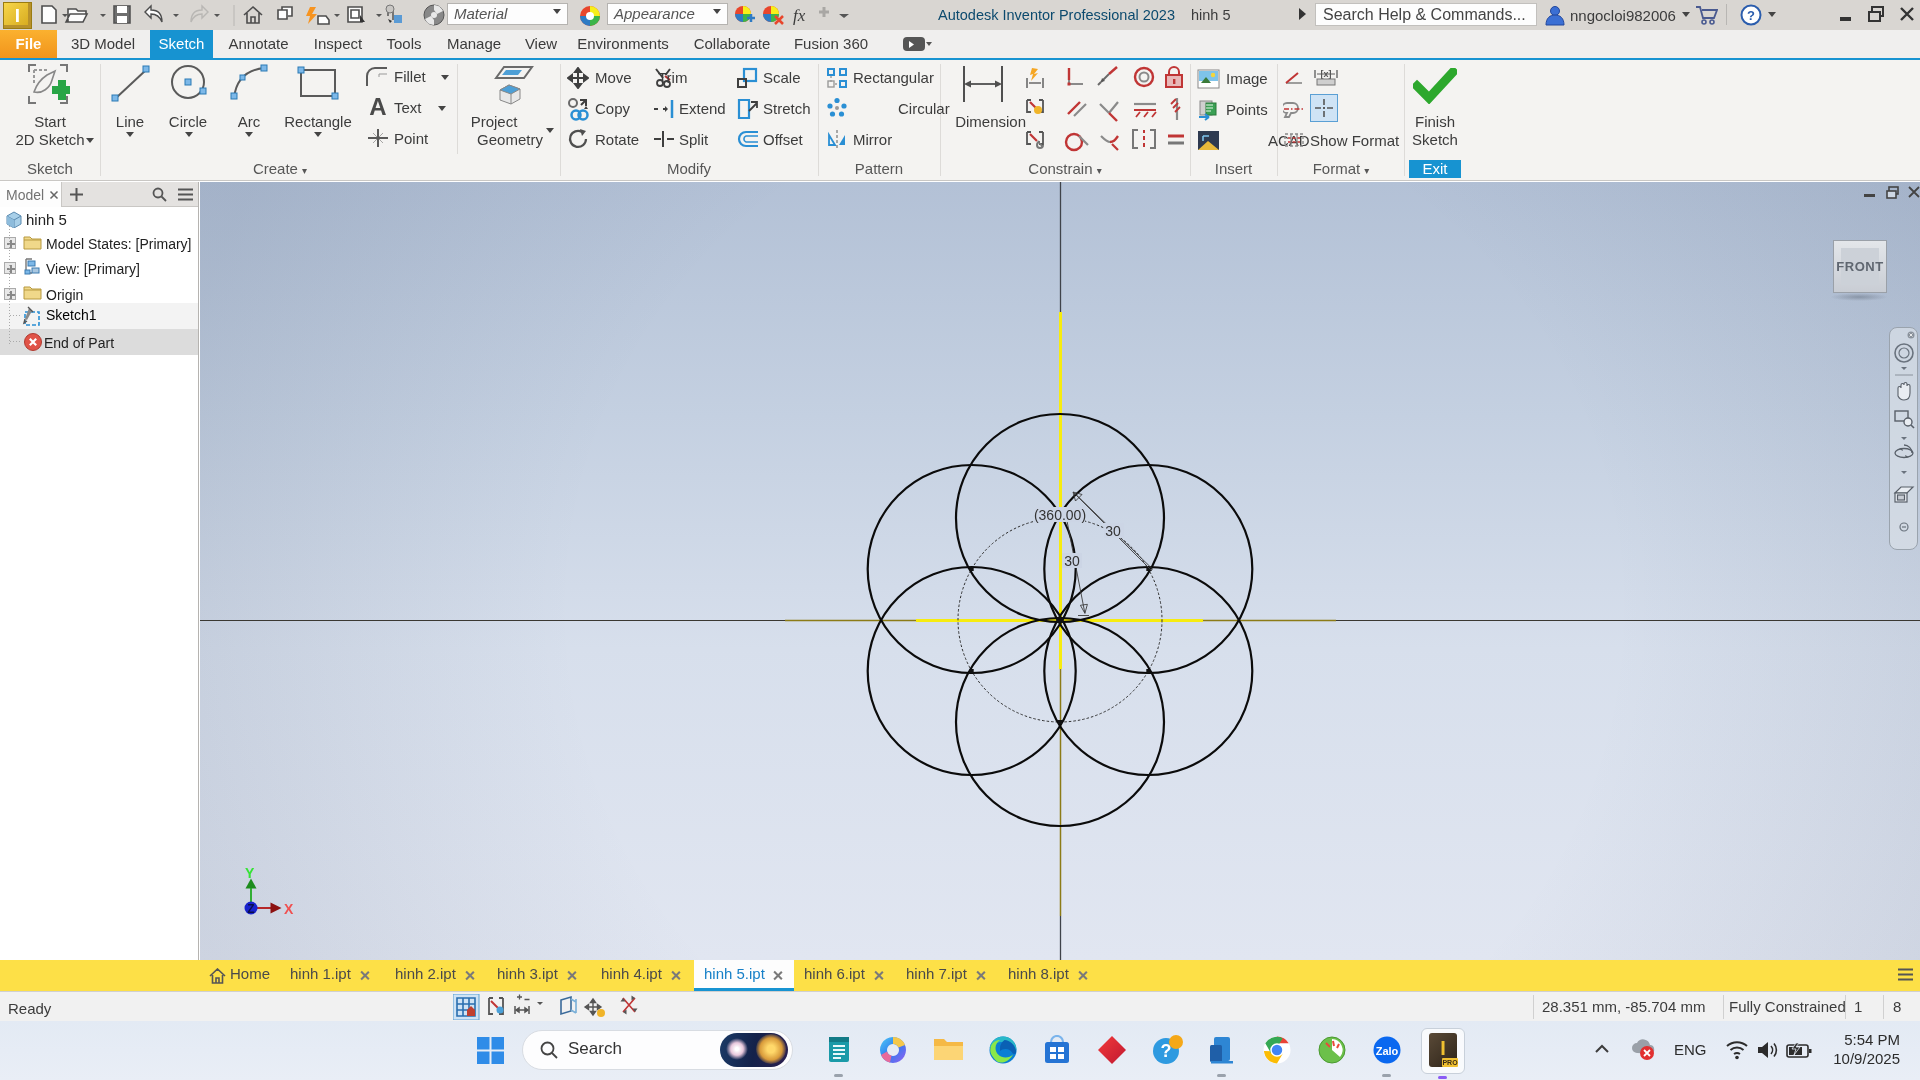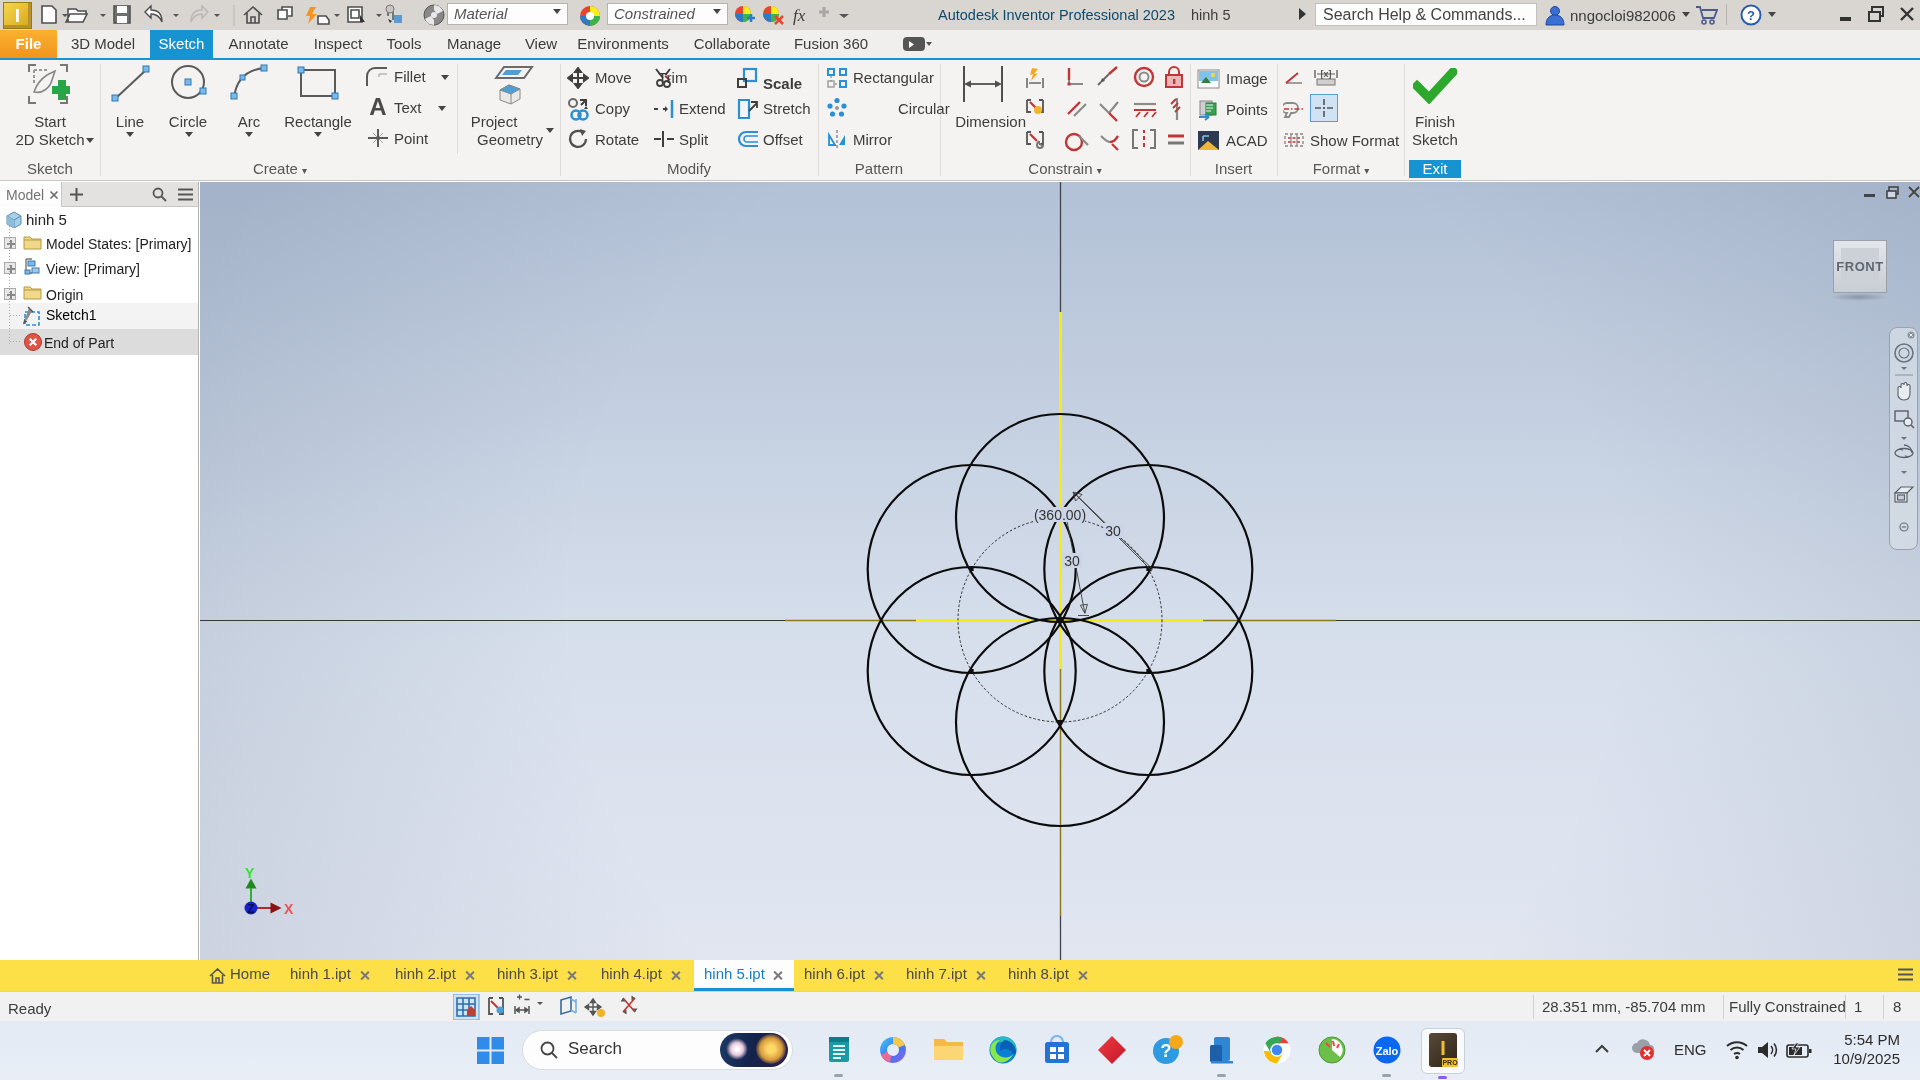--- a/index.html
+++ b/index.html
@@ -81,21 +81,21 @@
 
   <div class="abs" style="left:447px;top:3px;width:121px;height:22px;background:#fdfdfd;border:1px solid #b5b3b0;font-style:italic;color:#555;font-size:15px;line-height:20px;padding-left:6px;">Material</div>
   <div class="abs" style="left:553px;top:9px;width:0;height:0;border-left:4px solid transparent;border-right:4px solid transparent;border-top:5px solid #444;"></div>
   <svg class="abs" style="left:578px;top:4px;" width="24" height="24" viewBox="0 0 24 24">
       <circle cx="12" cy="12" r="10" fill="#e8462c"></circle>
       <path d="M12 2 a10 10 0 0 1 10 10 l-10 0 z" fill="#f7ef1a"></path>
       <path d="M22 12 a10 10 0 0 1 -10 10 l0 -10 z" fill="#3bb54a"></path>
       <path d="M12 22 a10 10 0 0 1 -10 -10 l10 0 z" fill="#2e7bc4"></path>
       <circle cx="12" cy="12" r="4" fill="#fff"></circle>
     </svg>
-  <div class="abs" style="left:607px;top:3px;width:121px;height:22px;background:#fdfdfd;border:1px solid #b5b3b0;font-style:italic;color:#555;font-size:15px;line-height:20px;padding-left:6px;">Constrained</div>
+  <div class="abs" style="left:607px;top:3px;width:121px;height:22px;background:#fdfdfd;border:1px solid #b5b3b0;font-style:italic;color:#555;font-size:15px;line-height:20px;padding-left:6px;">Appearance</div>
   <div class="abs" style="left:713px;top:9px;width:0;height:0;border-left:4px solid transparent;border-right:4px solid transparent;border-top:5px solid #444;"></div>
   <svg class="abs" style="left:733px;top:4px;" width="120" height="24" viewBox="0 0 120 24">
     <circle cx="10" cy="10" r="8" fill="#e8462c"></circle>
       <path d="M10 2 a8 8 0 0 1 8 8 l-8 0 z" fill="#f7ef1a"></path>
       <path d="M18 10 a8 8 0 0 1 -8 8 l0 -8 z" fill="#3bb54a"></path>
       <path d="M10 18 a8 8 0 0 1 -8 -8 l8 0 z" fill="#2e7bc4"></path>
     <path d="M14 14 h8 m-4 -4 v8" stroke="#2e7bc4" stroke-width="2.5"></path>
     <circle cx="38" cy="10" r="8" fill="#e8462c"></circle>
       <path d="M38 2 a8 8 0 0 1 8 8 l-8 0 z" fill="#f7ef1a"></path>
       <path d="M46 10 a8 8 0 0 1 -8 8 l0 -8 z" fill="#3bb54a"></path>
@@ -279,21 +279,21 @@
   <svg class="abs" style="left:652px;top:68px;" width="24" height="22" viewBox="0 0 24 22">
       <path d="M2 11 h7 M15 11 h7" stroke="#3f3f3f" stroke-width="2"></path>
       <path d="M11 3 v16" stroke="#3f3f3f" stroke-width="2"></path>
     </svg>
   <div class="abs ribtext" style="left:679px;top:71px;">Split</div>
 
   <svg class="abs" style="left:736px;top:7px;" width="22" height="22" viewBox="0 0 22 22">
       <rect x="8" y="2" width="12" height="12" fill="none" stroke="#2a8fd4" stroke-width="2.2"></rect>
       <rect x="2" y="12" width="8" height="8" fill="none" stroke="#3f3f3f" stroke-width="2"></rect>
     </svg>
-  <div class="abs ribtext" style="left:763px;top:15px;font-weight:bold;">Scale</div>
+  <div class="abs ribtext" style="left:763px;top:9px;">Scale</div>
   <svg class="abs" style="left:736px;top:37px;" width="24" height="24" viewBox="0 0 24 24">
       <path d="M3 3 h10 v18 h-10 z" fill="none" stroke="#2a8fd4" stroke-width="2.2"></path>
       <path d="M13 14 l8 -8 m0 5 v-6 h-6" stroke="#3f3f3f" stroke-width="1.8" fill="none"></path>
     </svg>
   <div class="abs ribtext" style="left:763px;top:40px;">Stretch</div>
   <svg class="abs" style="left:736px;top:68px;" width="24" height="22" viewBox="0 0 24 22">
       <path d="M22 4 h-12 a7 7 0 0 0 0 14 h12" fill="none" stroke="#2a8fd4" stroke-width="2.2"></path>
       <path d="M22 8 h-12 a3.2 3.2 0 0 0 0 6 h12" fill="none" stroke="#2a8fd4" stroke-width="1.6"></path>
     </svg>
   <div class="abs ribtext" style="left:763px;top:71px;">Offset</div>
@@ -403,21 +403,21 @@
       <rect x="9" y="4" width="10" height="12" fill="#3aa054" stroke="#2a7a3a"></rect>
       <path d="M9 6 h7 M9 9 h7 M9 12 h5" stroke="#e8f5e8" stroke-width="1.2"></path>
       <path d="M2 18 h10 m0 0 l-4 -3 m4 3 l-4 3" stroke="#2a8fd4" stroke-width="2" fill="none"></path>
     </svg>
   <div class="abs ribtext" style="left:1226px;top:41px;">Points</div>
   <svg class="abs" style="left:1197px;top:70px;" width="23" height="21" viewBox="0 0 23 21">
       <rect x="1" y="1" width="21" height="19" fill="#2e3a50"></rect>
       <path d="M1 20 l10 -9 11 9 z" fill="#e8b93a"></path>
       <path d="M6 6 h6 M6 6 v5" stroke="#7ec3ea" stroke-width="1.6"></path>
     </svg>
-  <div class="abs ribtext" style="left:1226px;top:72px;">ACAD</div>
+  <div class="abs ribtext" style="left:1268px;top:72px;">ACAD</div>
 
   <svg class="abs" style="left:1284px;top:11px;" width="20" height="14" viewBox="0 0 20 14">
       <path d="M2 12 h16" stroke="#888" stroke-width="1.6"></path>
       <path d="M2 12 L14 2" stroke="#c03535" stroke-width="2"></path>
     </svg>
   <svg class="abs" style="left:1313px;top:8px;" width="26" height="19" viewBox="0 0 26 19">
       <path d="M2 2 v8 m22 -8 v8" stroke="#777" stroke-width="1.6"></path>
       <path d="M4 6 h18" stroke="#777" stroke-width="1.2"></path>
       <text x="13" y="9" font-size="9" fill="#555" text-anchor="middle" font-weight="bold">[x]</text>
       <rect x="4" y="11" width="18" height="6" fill="#cfcfcf" stroke="#777"></rect>

